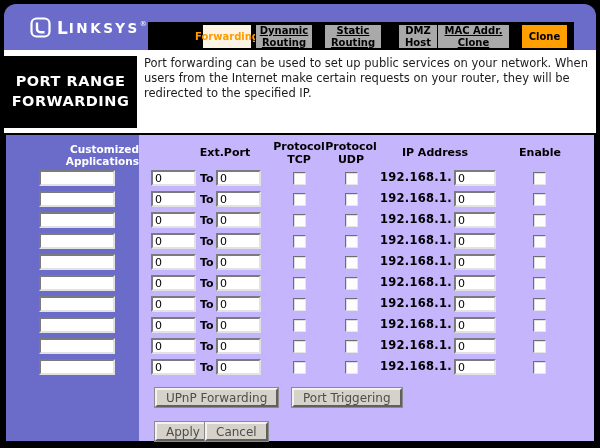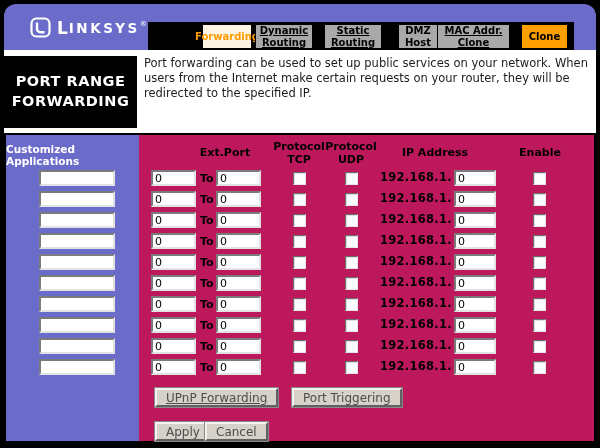--- a/index.html
+++ b/index.html
@@ -36,26 +36,26 @@
   .title-box { position:absolute; left:0; top:6px; width:133px; height:72px; background:#000;
                color:#fff; display:flex; flex-direction:column; align-items:center; justify-content:center;
                font-weight:bold; font-size:14.5px; letter-spacing:0.5px; line-height:1.35; }
   .description { position:absolute; left:140px; top:6px; width:448px;
                  font-size:11.5px; color:#1c1c1c; line-height:1.3; }
 
   
   .section { position:absolute; left:4px; top:133px; width:592px; height:310px;
              border:2px solid #000; background:#fff; }
   .sidebar { position:absolute; left:0; top:0; width:133px; height:306px; background:#6b6bc9; }
-  .sidebar-title { padding-top:8px; text-align:left; color:#fff; font-weight:bold; font-size:10.5px; }
+  .sidebar-title { padding-top:8px; text-align:right; color:#fff; font-weight:bold; font-size:10.5px; }
   .side-rows { position:absolute; left:0; top:34px; width:133px; }
   .side-slot { position:relative; height:21px; }
   .side-slot input { position:absolute; left:33px; top:1px; width:76px; height:16px; }
 
-  .main { position:absolute; left:133px; top:0; width:455px; height:306px; background:#be185d; }
+  .main { position:absolute; left:133px; top:0; width:455px; height:306px; background:#c4b5fd; }
 
   .thead { position:absolute; left:0; top:4px; width:455px; height:28px; }
   .th { position:absolute; top:0; height:28px; display:flex; align-items:center; justify-content:center;
         transform:translateX(-50%); font-size:11px; font-weight:bold; text-align:center; line-height:1.2;
         white-space:pre-line; }
   .th-ext    { left:86px; }
   .th-tcp    { left:160px; width:52px; }
   .th-udp    { left:212px; width:52px; }
   .th-ip     { left:296px; }
   .th-enable { left:401px; }
@@ -75,21 +75,21 @@
 
   .cb { position:absolute; top:3px; appearance:none; -webkit-appearance:none; width:13px; height:13px;
         background:#fdfdfd; border:1px solid; border-color:#6e6e6e #e6e6e6 #e6e6e6 #6e6e6e;
         box-shadow:inset 1px 1px 0 rgba(0,0,0,0.12); cursor:pointer; margin:0; }
   .cb-tcp { left:154px; } .cb-udp { left:206px; } .cb-enable { left:394px; }
 
   .btn { position:absolute; background:#d6d2ca; color:#4d4d4d;
          border:2px solid; border-color:#f4f2ee #606060 #606060 #f4f2ee;
          outline:1px solid #8a8a8a; font-family:"DejaVu Sans","Liberation Sans",sans-serif;
          font-size:12px; height:19px; padding:0 9px; cursor:pointer; }
-  .btn-upnp    { left:16px;  top:253px;text-decoration:underline; }
+  .btn-upnp    { left:16px;  top:253px; }
   .btn-trigger { left:153px; top:253px; }
   .btn-apply   { left:16px;  top:287px; }
   .btn-cancel  { left:66px;  top:287px; }
 </style>
 </head>
 <body>
 
 <div id="stage">
 
   <div class="header">

